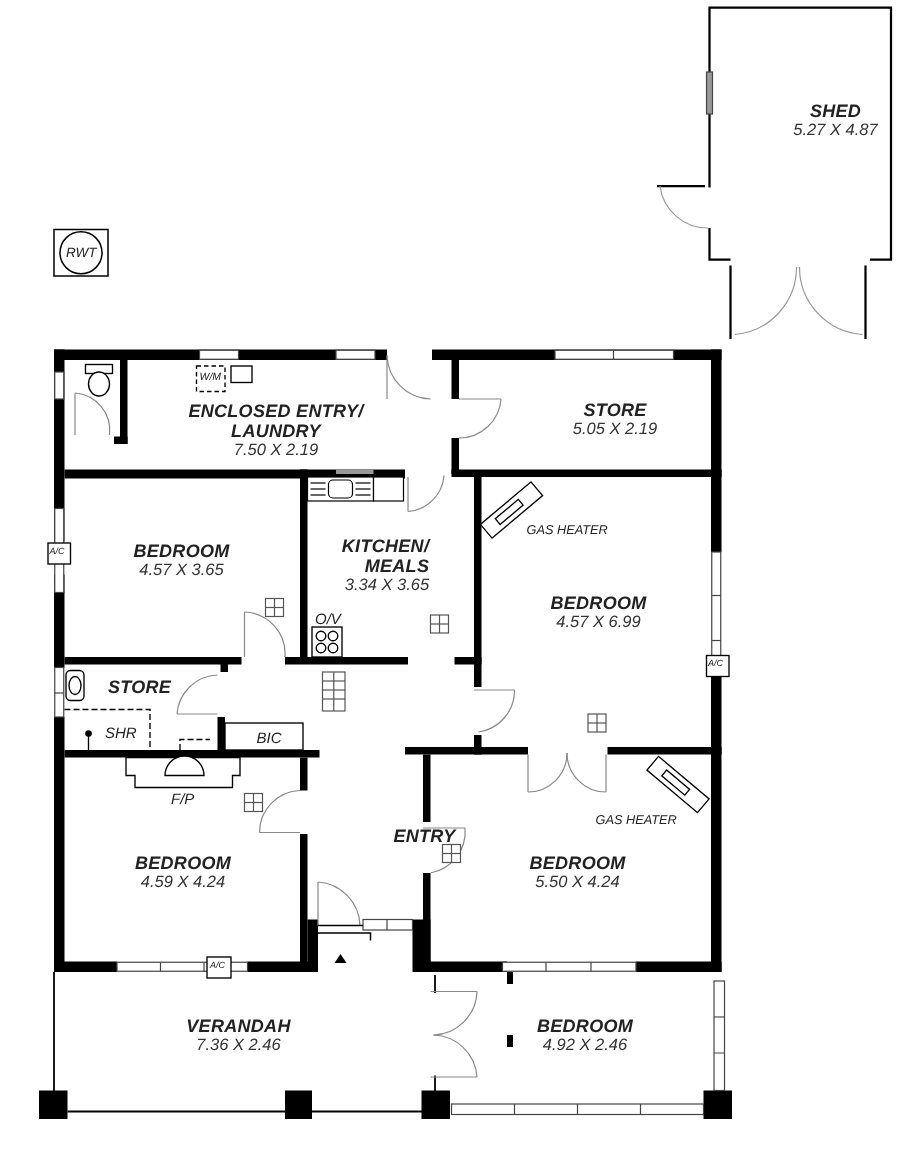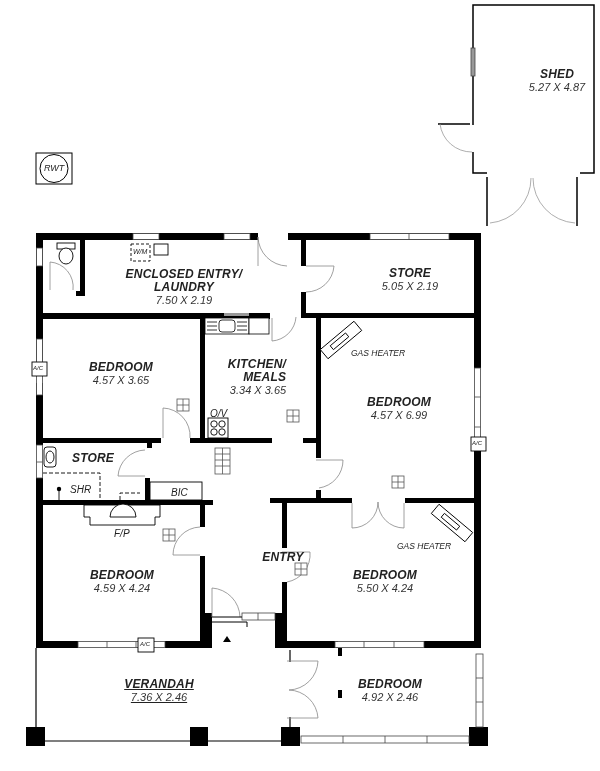--- a/index.html
+++ b/index.html
@@ -316,21 +316,21 @@
   <div class="room-name">ENTRY</div>
 </div>
 <div class="label" style="left:122px;top:569px;">
   <div class="room-name">BEDROOM</div>
   <div class="room-dim">4.59 X 4.24</div>
 </div>
 <div class="label" style="left:385px;top:569px;">
   <div class="room-name">BEDROOM</div>
   <div class="room-dim">5.50 X 4.24</div>
 </div>
-<div class="label" style="left:159px;top:678px;text-decoration:underline;">
+<div class="label" style="left:159px;top:678px;">
   <div class="room-name">VERANDAH</div>
   <div class="room-dim">7.36 X 2.46</div>
 </div>
 <div class="label" style="left:390px;top:678px;">
   <div class="room-name">BEDROOM</div>
   <div class="room-dim">4.92 X 2.46</div>
 </div>
 
 <span class="small" style="left:44px;top:163px;text-align:right;">RWT</span>
 <span class="tiny" style="left:133px;top:248px;font-size:7px;">W/M</span>

